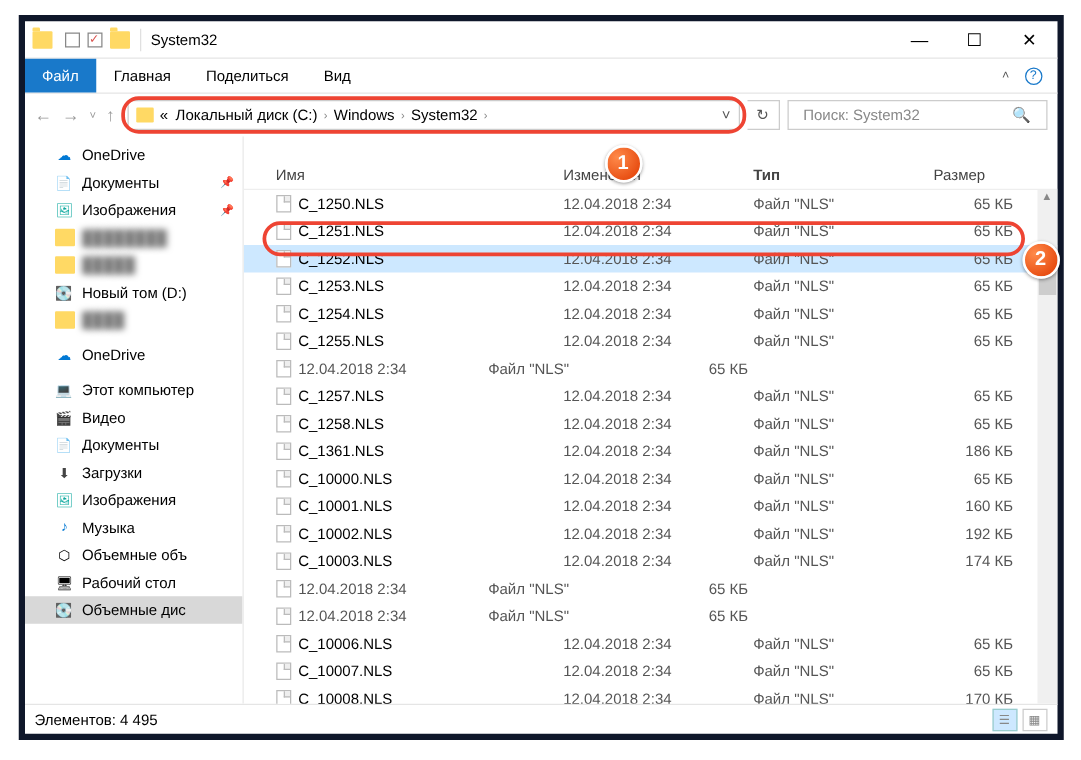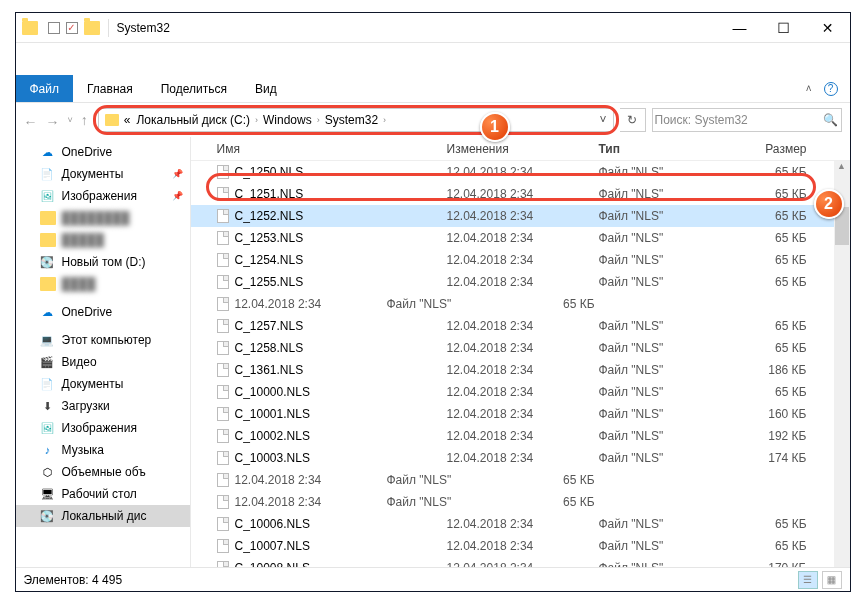--- a/index.html
+++ b/index.html
@@ -1,49 +1,49 @@
 <!DOCTYPE html>
 <html><head>
 <meta charset="utf-8">
 <style>
 * { box-sizing: border-box; margin: 0; padding: 0; font-family: "Segoe UI", Tahoma, sans-serif; font-size: 12px; }
 body { background: #fff; width: 865px; height: 608px; overflow: hidden; position: relative; }
-.window { border: 1px solid #0f172a; width: 836px; height: 580px; margin: 12px auto 0; background: #fff; display: flex; flex-direction: column; position: relative; }
+.window { border: 5px solid #0f172a; width: 836px; height: 580px; margin: 12px auto 0; background: #fff; display: flex; flex-direction: column; position: relative; }
 
 
 .titlebar { height: 30px; display: flex; align-items: center; padding: 0 0 0 6px; font-size: 12px; border-bottom: 1px solid #e5e5e5; }
 .tb-folder { width: 16px; height: 14px; background: #ffd964; border-radius: 1px; position: relative; margin-right: 4px; }
 .tb-folder::before { content: ""; position: absolute; top: -3px; left: 0; width: 6px; height: 3px; background: #ffd964; border-radius: 1px 1px 0 0; }
 .tb-qat { display: flex; gap: 6px; align-items: center; margin: 0 6px; }
 .tb-check { width: 12px; height: 12px; border: 1px solid #888; display: inline-block; }
 .tb-check.on::after { content: "✓"; color: #d9534f; font-size: 10px; line-height: 10px; display: block; text-align: center; }
 .tb-sep { width: 1px; height: 18px; background: #e0e0e0; margin: 0 4px; }
 .tb-title { margin-left: 4px; }
 .tb-controls { margin-left: auto; display: flex; }
 .tb-btn { width: 44px; height: 30px; display: flex; align-items: center; justify-content: center; font-size: 14px; }
 
 
-.ribbon { height: 28px; display: flex; align-items: stretch; border-bottom: 1px solid #e5e5e5; margin-top: 32px; }
+.ribbon { height: 28px; display: flex; align-items: stretch; border-bottom: 1px solid #e5e5e5; }
 .ribbon-tab { padding: 0 14px; display: flex; align-items: center; font-size: 12px; }
 .ribbon-tab.file { background: #1979ca; color: #fff; }
 .ribbon-help { margin-left: auto; display: flex; align-items: center; gap: 12px; padding-right: 12px; }
 .caret { font-size: 10px; color: #555; }
 
 
 .addr-row { height: 34px; display: flex; align-items: center; padding: 4px 8px; gap: 6px; }
 .nav-arrows { display: flex; align-items: center; gap: 8px; margin-right: 4px; }
 .nav-btn { color: #999; font-size: 14px; }
 .addr-bar { flex: 1; height: 24px; border: 1px solid #ccc; display: flex; align-items: center; padding: 0 6px; gap: 4px; position: relative; }
 .addr-oval { position: absolute; top: -4px; left: -6px; right: -6px; bottom: -4px; border: 3px solid #e43; border-radius: 14px; pointer-events: none; }
 .addr-icon { width: 14px; height: 12px; background: #ffd964; border-radius: 1px; }
 .addr-part { padding: 2px 1px; }
 .addr-sep { color: #888; font-size: 9px; }
 .addr-dd { margin-left: auto; color: #555; }
 .refresh { width: 26px; height: 24px; border: 1px solid #ccc; border-left: none; display: flex; align-items: center; justify-content: center; color: #555; }
-.search-box { width: 190px; height: 24px; border: 1px solid #ccc; display: flex; align-items: center; padding: 0 2px; color: #888; }
+.search-box { width: 208px; height: 24px; border: 1px solid #ccc; display: flex; align-items: center; padding: 0 12px; color: #888; }
 .search-box .mag { margin-left: auto; color: #555; }
 
 
 .main { flex: 1; display: flex; overflow: hidden; }
 .sidebar { width: 175px; border-right: 1px solid #e9e9e9; padding: 4px 0; overflow: hidden; }
 .sb-item { display: flex; align-items: center; height: 22px; padding: 0 6px 0 24px; gap: 6px; white-space: nowrap; }
 .sb-item.pinned::after { content: "📌"; font-size: 9px; margin-left: auto; }
 .sb-item.sel { background: #d8d8d8; }
 .sb-group { margin-bottom: 6px; }
 .sb-icon { width: 16px; height: 14px; display: inline-flex; align-items: center; justify-content: center; font-size: 11px; }
@@ -51,26 +51,26 @@
 .ic-folder { background: #ffd964; border-radius: 1px; }
 .ic-doc { color: #2a6099; }
 .ic-img { color: #0faaa0; }
 .ic-pc { color: #0078d4; }
 .ic-hdd { color: #888; }
 .ic-music { color: #0078d4; }
 .ic-video { color: #444; }
 .ic-down { color: #444; }
 .sb-blur1, .sb-blur2, .sb-blur3 { color: transparent; text-shadow: 0 0 5px rgba(0,0,0,0.5); }
 
-.content { flex: 1; display: flex; flex-direction: column; }
+.content { flex: 1; display: flex; flex-direction: column; margin-top: 19px; }
 .col-headers { height: 24px; display: flex; align-items: center; border-bottom: 1px solid #eee; padding-left: 26px; color: #444; }
 .col-name { width: 230px; }
 .col-date { width: 152px; }
 .col-type { width: 122px; font-weight: bold; }
-.col-size { width: 86px; text-align: right; }
+.col-size { width: 86px; text-align: center; }
 
 .file-list { flex: 1; overflow: hidden; position: relative; }
 .file-row { height: 22px; display: flex; align-items: center; padding-left: 26px; }
 .file-row.sel { background: #cde8ff; }
 .file-ic { width: 12px; height: 14px; border: 1px solid #bbb; background: #fff; margin-right: 6px; position: relative; }
 .file-ic::after { content: ""; position: absolute; top: 0; right: 0; width: 4px; height: 4px; background: #eee; border-left: 1px solid #bbb; border-bottom: 1px solid #bbb; }
 .fc-name { width: 212px; }
 .fc-date { width: 152px; color: #555; }
 .fc-type { width: 122px; color: #555; }
 .fc-size { width: 86px; text-align: right; color: #555; }
@@ -211,21 +211,21 @@
           <div class="sb-item">
             <span class="sb-icon ic-obj3d">⬡</span>
             <span>Объемные объ</span>
           </div>
           <div class="sb-item">
             <span class="sb-icon ic-desktop">🖥</span>
             <span>Рабочий стол</span>
           </div>
           <div class="sb-item sel">
             <span class="sb-icon ic-hdd">💽</span>
-            <span>Локальный дис</span>
+            <span>Объемные дис</span>
           </div>
         </div>
       </div>
     <div class="content">
       <div class="col-headers">
         <div class="col-name">Имя</div>
         <div class="col-date">Изменения</div>
         <div class="col-type">Тип</div>
         <div class="col-size">Размер</div>
       </div>

